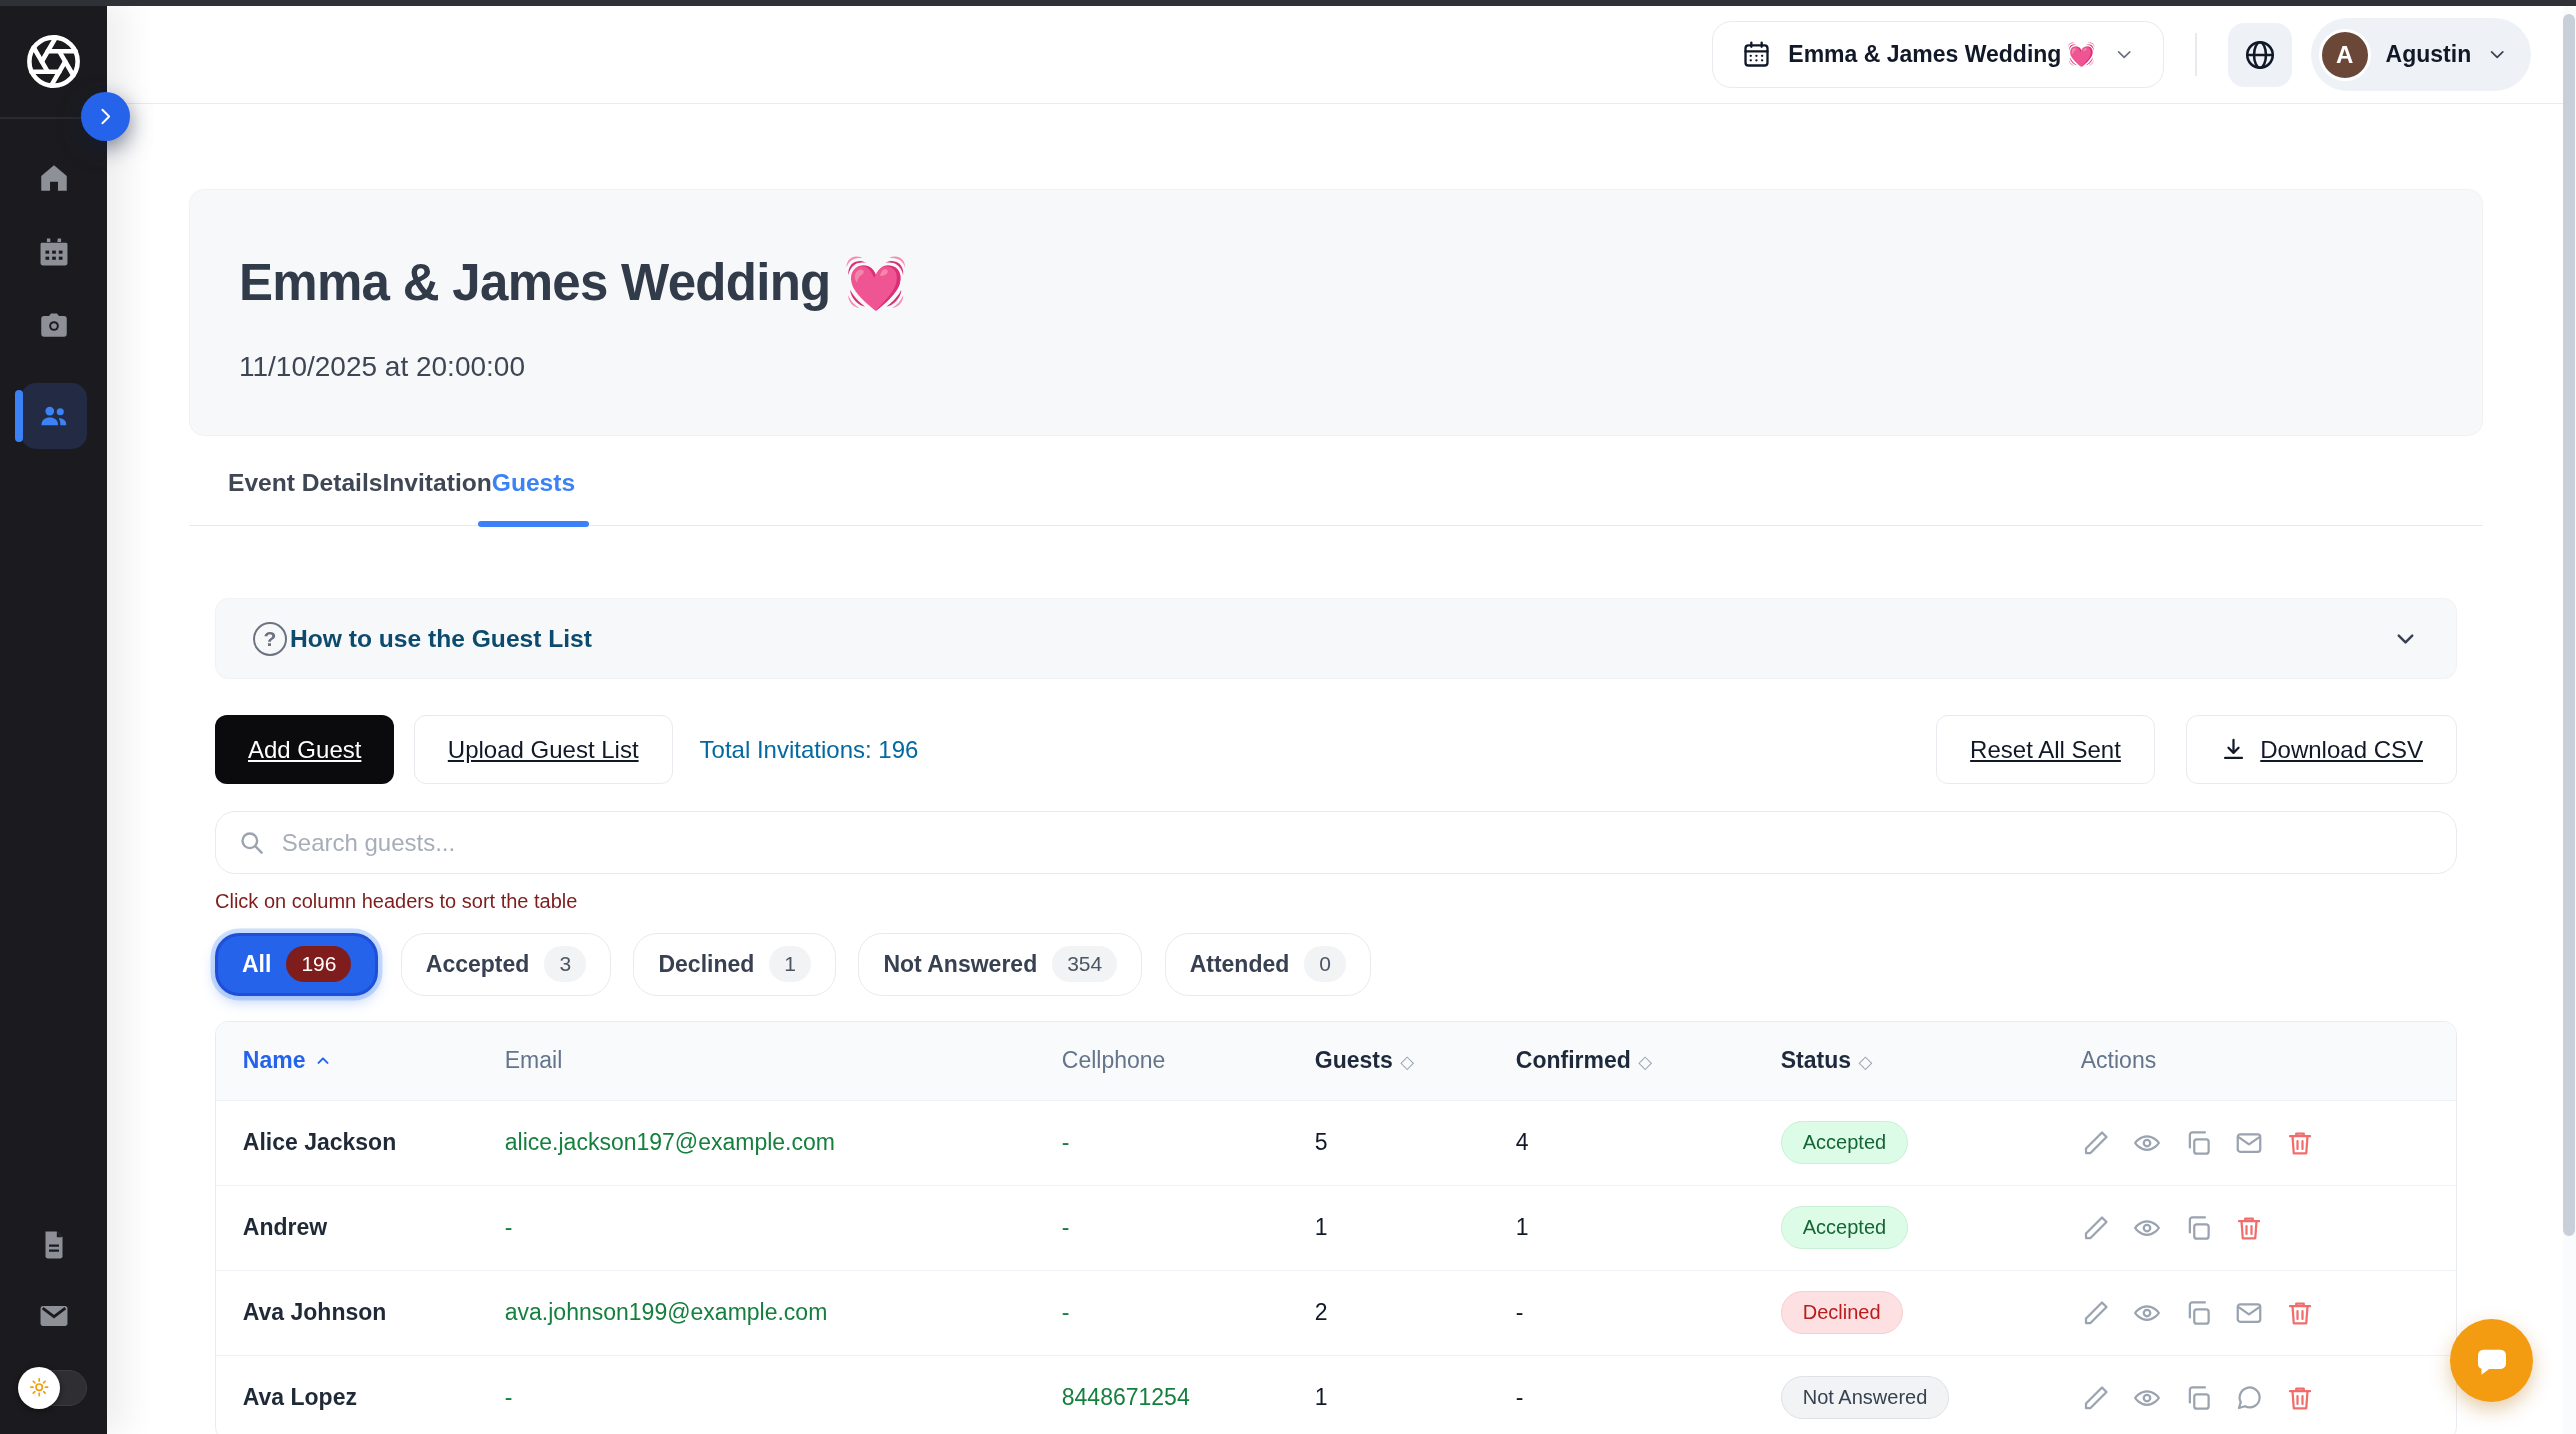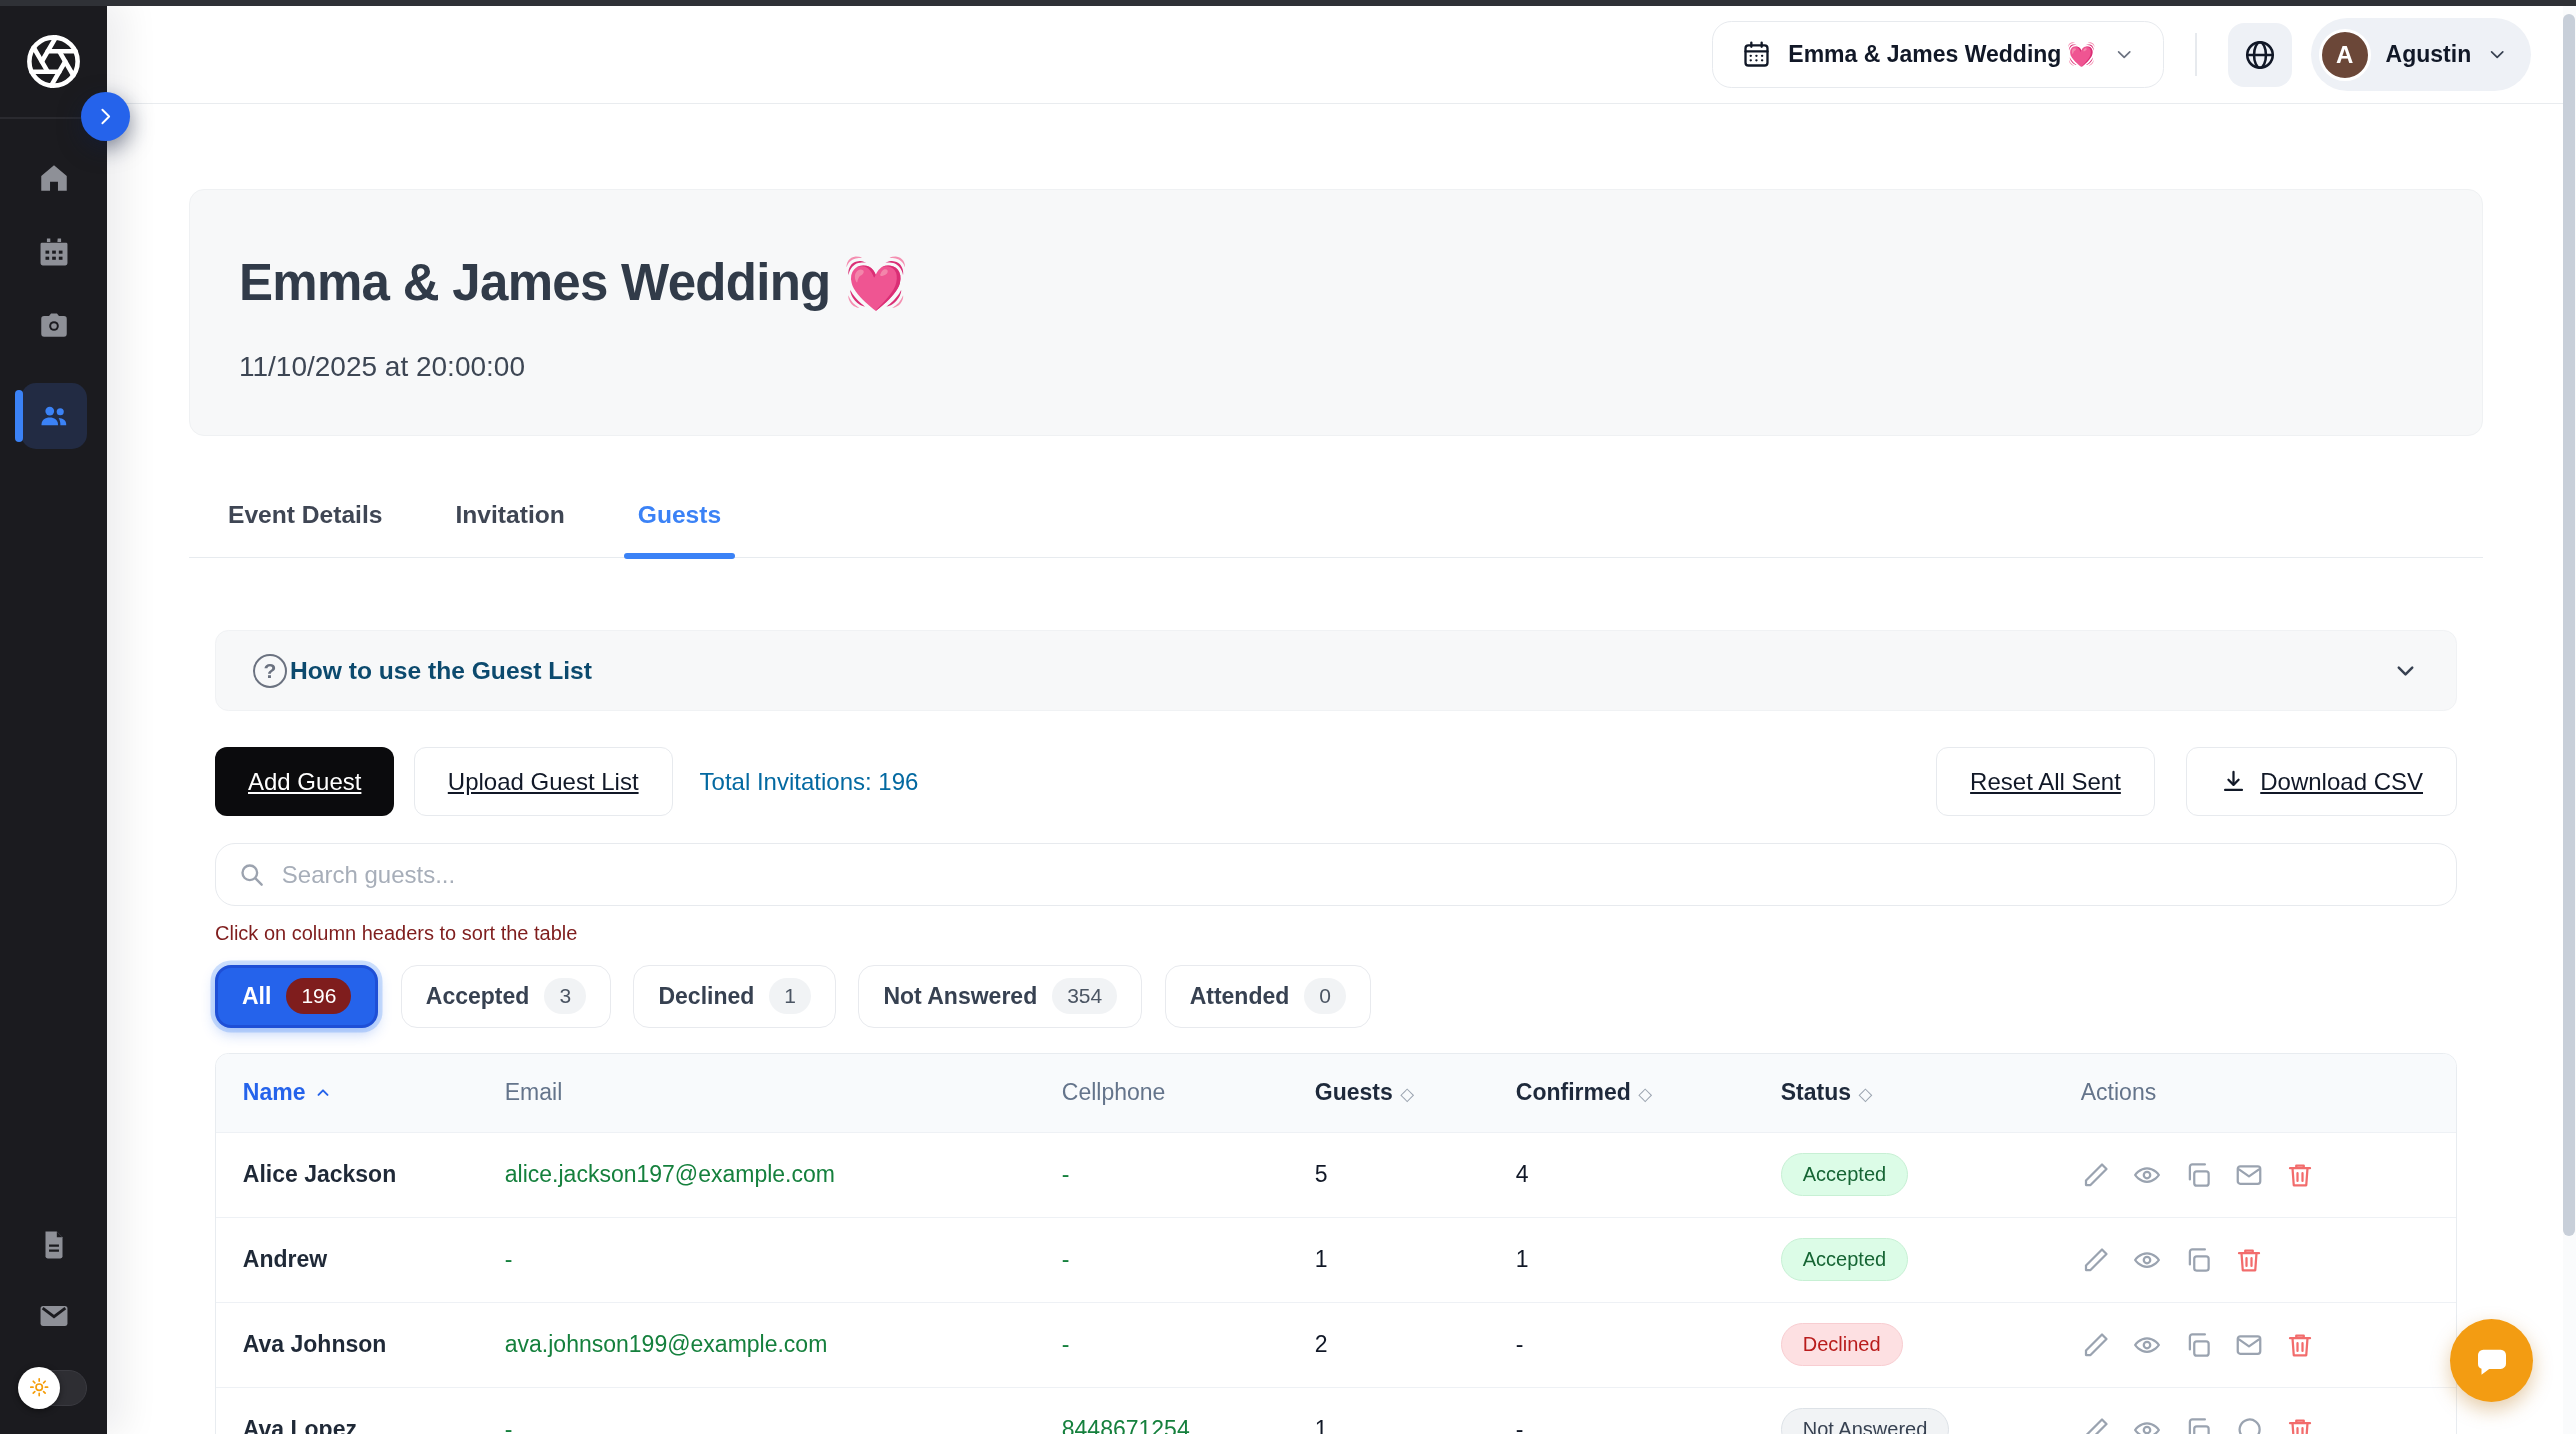--- a/index.html
+++ b/index.html
@@ -54,21 +54,21 @@
 
   
   .main { position:absolute; left:107px; top:104px; right:0; bottom:0; background:#fff; }
   .content { margin-left:82px; width:2294px; }
 
   .title-card { margin-top:85px; height:247px; background:#f7f8f9; border:1.5px solid #eff1f3;
                 border-radius:15px; padding:63px 0 0 49px; }
   .page-title { font-size:51px; font-weight:700; color:#313b49; letter-spacing:-0.7px; }
   .page-datetime { font-size:28px; color:#3d4654; margin-top:39px; }
 
-  .tabs { margin-top:65px; display:flex; gap:73px; padding-left:39px; border-bottom:1.5px solid #e7ebef; }
+  .tabs { margin-top:33px; display:flex; padding-left:39px; border-bottom:1.5px solid #e7ebef; }
   .tab { font-size:24.6px; font-weight:700; color:#3f4654; padding-bottom:28px; position:relative; }
   .tab.active { color:#3b82f6; }
   .tab.active::after { content:""; position:absolute; left:-13.4px; right:-13.4px; bottom:-1.5px; height:5.2px;
                        background:#3b82f6; border-radius:3px; }
 
   .inner { margin:0 26px; }
 
   .help-bar { margin-top:72px; height:81px; background:#f7f8f9; border:1.5px solid #f0f2f4; border-radius:13.4px;
               display:flex; align-items:center; padding:0 37px; }
   .help-q { width:34px; height:34px; border-radius:50%; border:2.2px solid #6b7280; color:#6b7280;
@@ -88,21 +88,21 @@
 
   .search-box { margin-top:27px; height:63px; border:1.5px solid #e7eaee; border-radius:20px; background:#fff;
                 display:flex; align-items:center; padding:0 22.4px; gap:16.4px; }
   .search-box input { border:none; outline:none; flex:1; font-size:24px; color:#1f2937;
                       font-family:"Liberation Sans", sans-serif; background:transparent; }
   .search-box input::placeholder { color:#a7aeb9; }
 
   .sort-hint { margin-top:16.4px; font-size:20px; color:#7f1d1d; }
 
   .chips { margin-top:19.4px; display:flex; gap:22.4px; }
-  .chip { display:flex; align-items:center; gap:15px; height:63px; padding:0 24px; border-radius:16px;
+  .chip { display:flex; align-items:center; gap:15px; height:63px; padding:0 24px; border-radius:24px;
           background:#ffffff; border:1.5px solid #e8eaee; font-size:23px; font-weight:600; color:#374151; }
   .chip-count { background:#f1f3f5; color:#4b5563; border-radius:745px; padding:6px 15px; font-size:21px; font-weight:500; }
   .chip.active { background:#2563eb; color:#ffffff; border:3px solid #1e4fd6;
                  box-shadow:0 0 0 4.5px rgba(59,130,246,.25), 0 6px 13.4px rgba(37,99,235,.28); }
   .chip.active .chip-count { background:#7f1d1d; color:#ffffff; }
 
   
   .table-card { margin-top:25px; border:1.5px solid #e8ecf0; border-radius:13.4px; overflow:hidden; background:#fff; }
   .trow { display:grid; grid-template-columns:262px 557px 253px 201px 265px 300px 1fr;
           padding-left:13.4px; align-items:center; }

